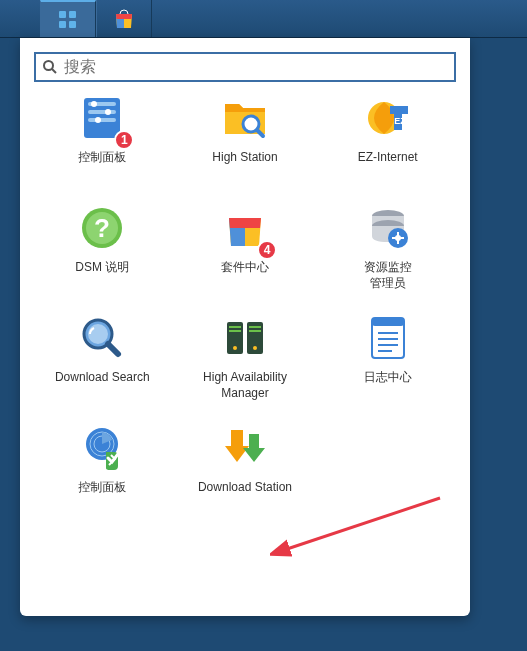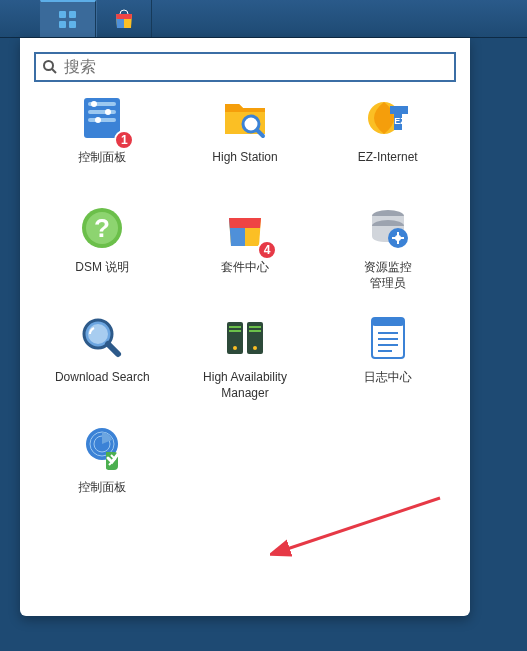--- a/index.html
+++ b/index.html
@@ -276,20 +276,29 @@
           <path d="M24 20 L24 8 A12 12 0 0 1 34 16 Z" fill="#6ba5e0"></path>
           <path d="M28 28 L28 44 Q28 46 32 46 L36 46 Q40 46 40 42 L40 32 Q40 28 36 28 Z" fill="#4caf50"></path>
           <path d="M32 32 L36 36 L30 42" stroke="#fff" stroke-width="2" fill="none" transform="translate(1,-1)"></path>
           <path d="M30 34 L34 38 L40 30" stroke="#fff" stroke-width="3" fill="none" stroke-linecap="round"></path>
         </svg>
       </div>
       <div class="app-label">控制面板</div>
     </div>
 
 
+    <div class="app">
+      <div class="icon-wrap">
+        <svg width="48" height="48" viewBox="0 0 48 48">
+          <path d="M10 6 L22 6 L22 22 L28 22 L16 38 L4 22 L10 22 Z" fill="#f59e0b"></path>
+          <path d="M28 10 L38 10 L38 24 L44 24 L33 38 L22 24 L28 24 Z" fill="#4caf50"></path>
+        </svg>
+      </div>
+      <div class="app-label">Download Station</div>
+    </div>
 
 
   </div>
 
   <svg class="arrow" width="200" height="80" style="left:250px; top:450px">
     <defs>
       <marker id="ah" markerWidth="10" markerHeight="10" refX="2" refY="3" orient="auto">
         <path d="M0,0 L0,6 L8,3 Z" fill="#e63946"></path>
       </marker>
     </defs>

